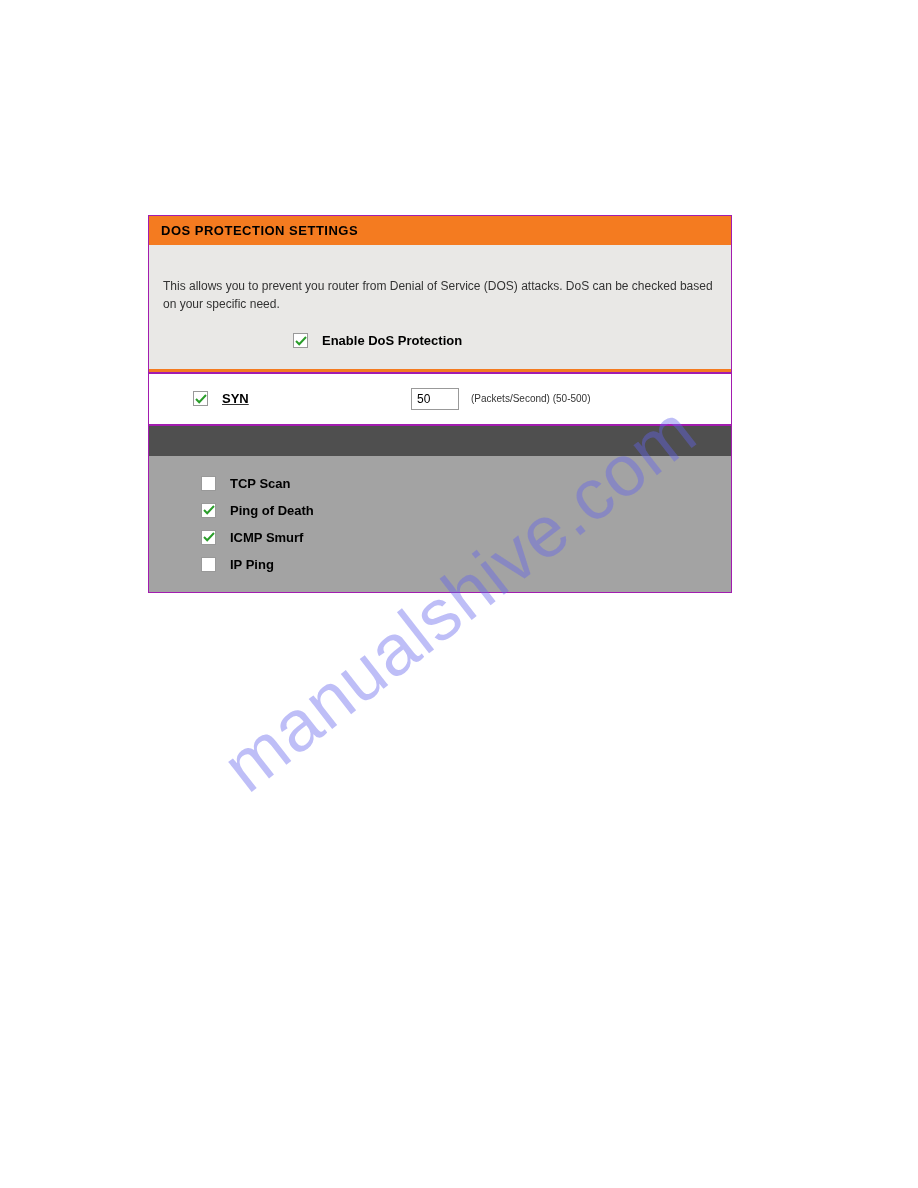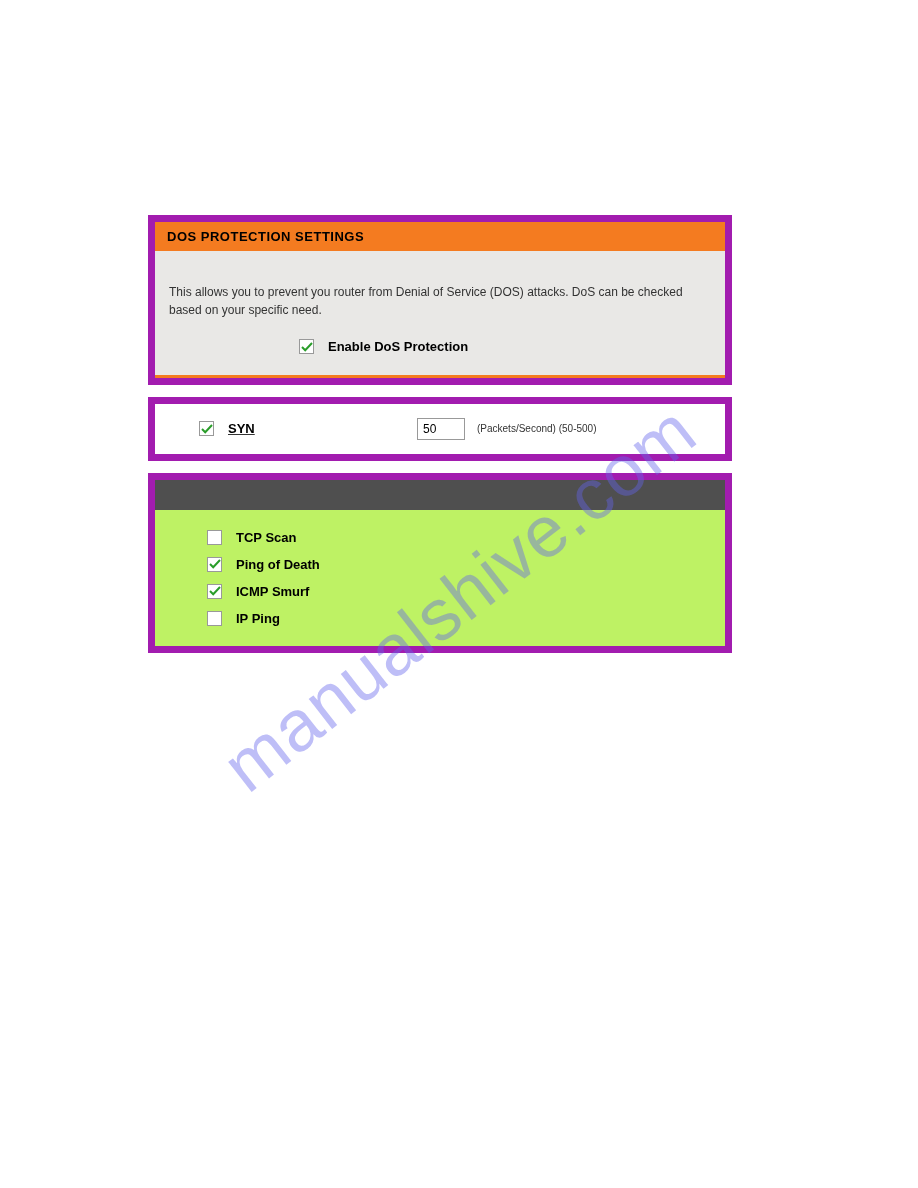--- a/index.html
+++ b/index.html
@@ -12,23 +12,23 @@
       color: #333;
       position: relative;
     }
     .page-container {
       position: absolute;
       left: 148px;
       top: 215px;
       width: 584px;
     }
     .panel {
-      border: 7px solid #a21caf;
-      margin-bottom: 12px;
-      background: #bef264;
+      border: 1px solid #a21caf;
+      margin-bottom: 0;
+      background: #a3a3a3;
     }
     .header-orange {
       background: #f47b20;
       color: #000;
       font-weight: bold;
       font-size: 13px;
       padding: 7px 12px;
       letter-spacing: 0.5px;
     }
     .desc-area {

